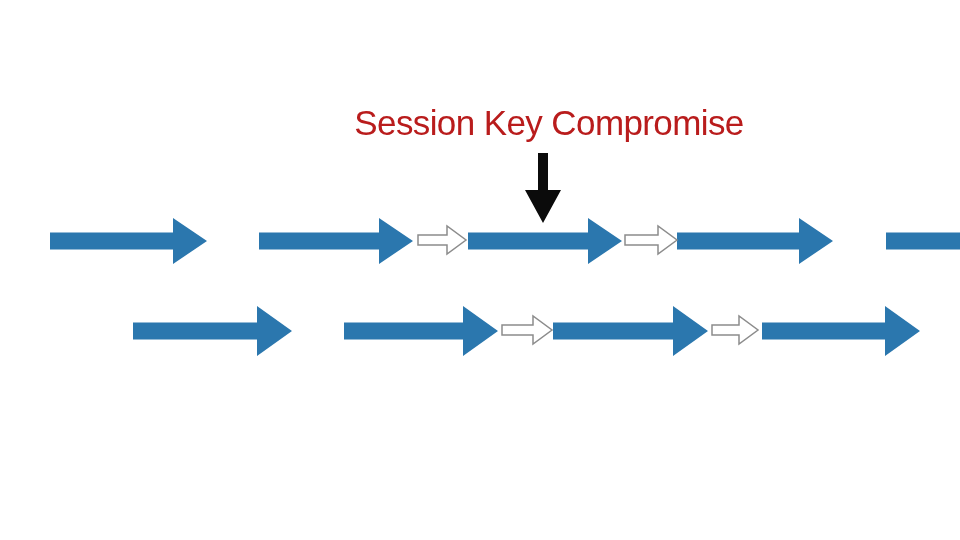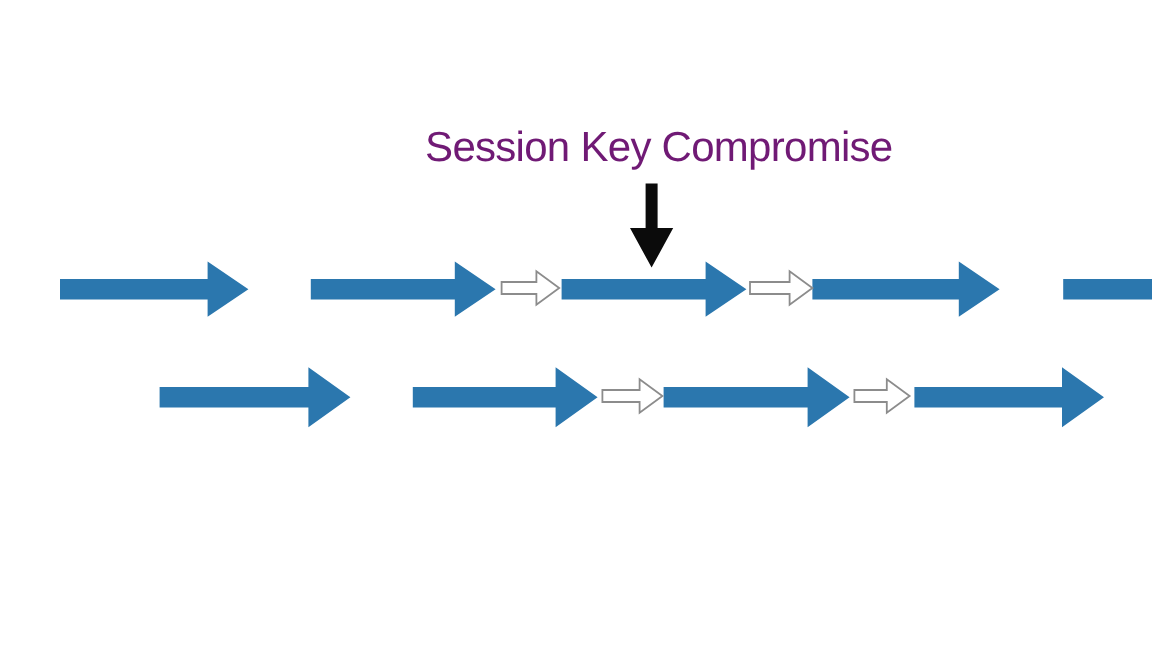--- a/index.html
+++ b/index.html
@@ -31,21 +31,21 @@
     left: 0;
     top: 0;
     width: 960px;
     height: 540px;
   }
 </style>
 </head>
 <body>
 
 <div class="slide">
-  <div class="slide-title" style="color: #701a75;">Session Key Compromise</div>
+  <div class="slide-title" style="color: #b91c1c;">Session Key Compromise</div>
   <svg class="diagram-canvas" viewBox="0 0 960 540" width="960" height="540" xmlns="http://www.w3.org/2000/svg">
       <polygon points="50,232.5 173,232.5 173,218 207,241 173,264 173,249.5 50,249.5" fill="#2B77AE"></polygon>
       <polygon points="259,232.5 379,232.5 379,218 413,241 379,264 379,249.5 259,249.5" fill="#2B77AE"></polygon>
       <polygon points="468,232.5 588,232.5 588,218 622,241 588,264 588,249.5 468,249.5" fill="#2B77AE"></polygon>
       <polygon points="677,232.5 799,232.5 799,218 833,241 799,264 799,249.5 677,249.5" fill="#2B77AE"></polygon>
       <polygon points="886,232.5 1008,232.5 1008,218 1042,241 1008,264 1008,249.5 886,249.5" fill="#2B77AE"></polygon>
       <polygon points="418,235 447,235 447,226 466,240 447,254 447,245 418,245" fill="#FFFFFF" stroke="#8C8C8C" stroke-width="1.5" stroke-linejoin="miter"></polygon>
       <polygon points="625,235 658,235 658,226 677,240 658,254 658,245 625,245" fill="#FFFFFF" stroke="#8C8C8C" stroke-width="1.5" stroke-linejoin="miter"></polygon>
       <polygon points="133,322.5 257,322.5 257,306 292,331 257,356 257,339.5 133,339.5" fill="#2B77AE"></polygon>
       <polygon points="344,322.5 463,322.5 463,306 498,331 463,356 463,339.5 344,339.5" fill="#2B77AE"></polygon>

